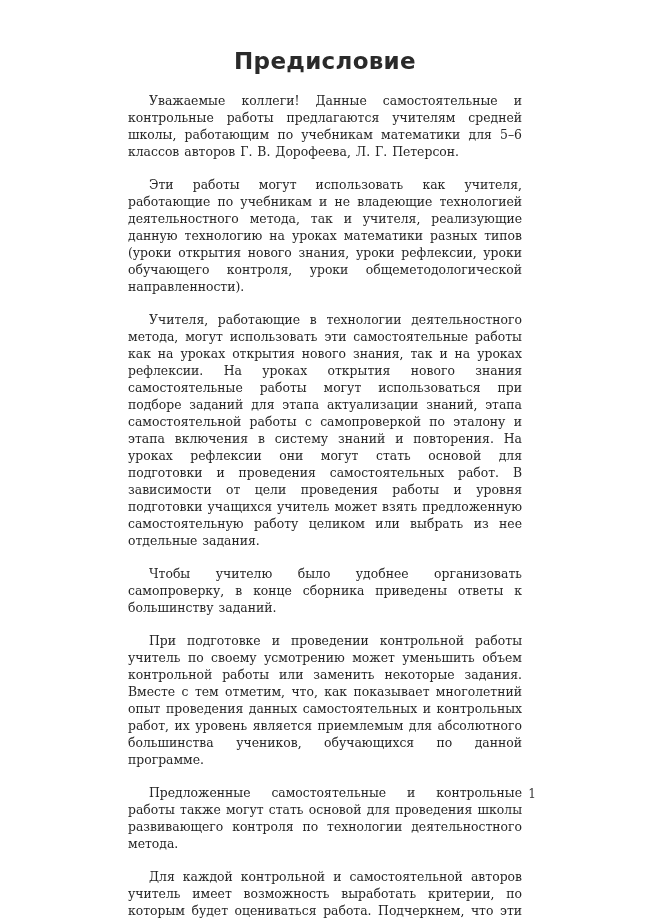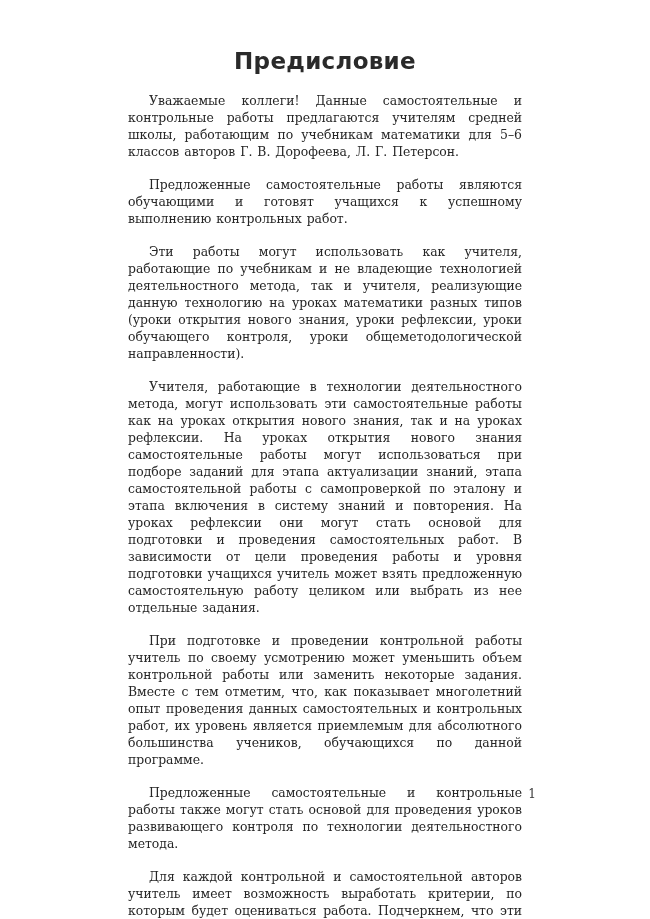--- a/index.html
+++ b/index.html
@@ -59,25 +59,25 @@
   }
 </style>
 </head>
 <body>
 
 <div class="page">
   <h1 class="title">Предисловие</h1>
 
   <div class="content">
     <p>Уважаемые коллеги! Данные самостоятельные и контрольные работы предлагаются учителям средней школы, работающим по учебникам математики для 5–6 классов авторов Г. В. Дорофеева, Л. Г. Петерсон.</p>
-    <p>Предложенные самостоятельные работы являются обучающими и готовят учащихся к успешному выполнению контрольных работ.</p>
     <p>Эти работы могут использовать как учителя, работающие по учебникам и не владеющие технологией деятельностного метода, так и учителя, реализующие данную технологию на уроках математики разных типов (уроки открытия нового знания, уроки рефлексии, уроки обучающего контроля, уроки общеметодологической направленности).</p>
     <p>Учителя, работающие в технологии деятельностного метода, могут использовать эти самостоятельные работы как на уроках открытия нового знания, так и на уроках рефлексии. На уроках открытия нового знания самостоятельные работы могут использоваться при подборе заданий для этапа актуализации знаний, этапа самостоятельной работы с самопроверкой по эталону и этапа включения в систему знаний и повторения. На уроках рефлексии они могут стать основой для подготовки и проведения самостоятельных работ. В зависимости от цели проведения работы и уровня подготовки учащихся учитель может взять предложенную самостоятельную работу целиком или выбрать из нее отдельные задания.</p>
+    <p>Чтобы учителю было удобнее организовать самопроверку, в конце сборника приведены ответы к большинству заданий.</p>
     <p>При подготовке и проведении контрольной работы учитель по своему усмотрению может уменьшить объем контрольной работы или заменить некоторые задания. Вместе с тем отметим, что, как показывает многолетний опыт проведения данных самостоятельных и контрольных работ, их уровень является приемлемым для абсолютного большинства учеников, обучающихся по данной программе.</p>
-    <p>Предложенные самостоятельные и контрольные работы также могут стать основой для проведения уроков развивающего контроля по технологии деятельностного метода.</p>
+    <p>Предложенные самостоятельные и контрольные работы также могут стать основой для проведения школы развивающего контроля по технологии деятельностного метода.</p>
     <p>Для каждой контрольной и самостоятельной авторов учитель имеет возможность выработать критерии, по которым будет оцениваться работа. Подчеркнем, что эти критерии должны соответствовать уровню усвоения знаний, умений и навыков, заложенному в государственной программе по математике.</p>
   </div>
 
   <div class="signature">
     <div>Авторский коллектив</div>
   </div>
 
   <div class="page-number">1</div>
 </div>
 

